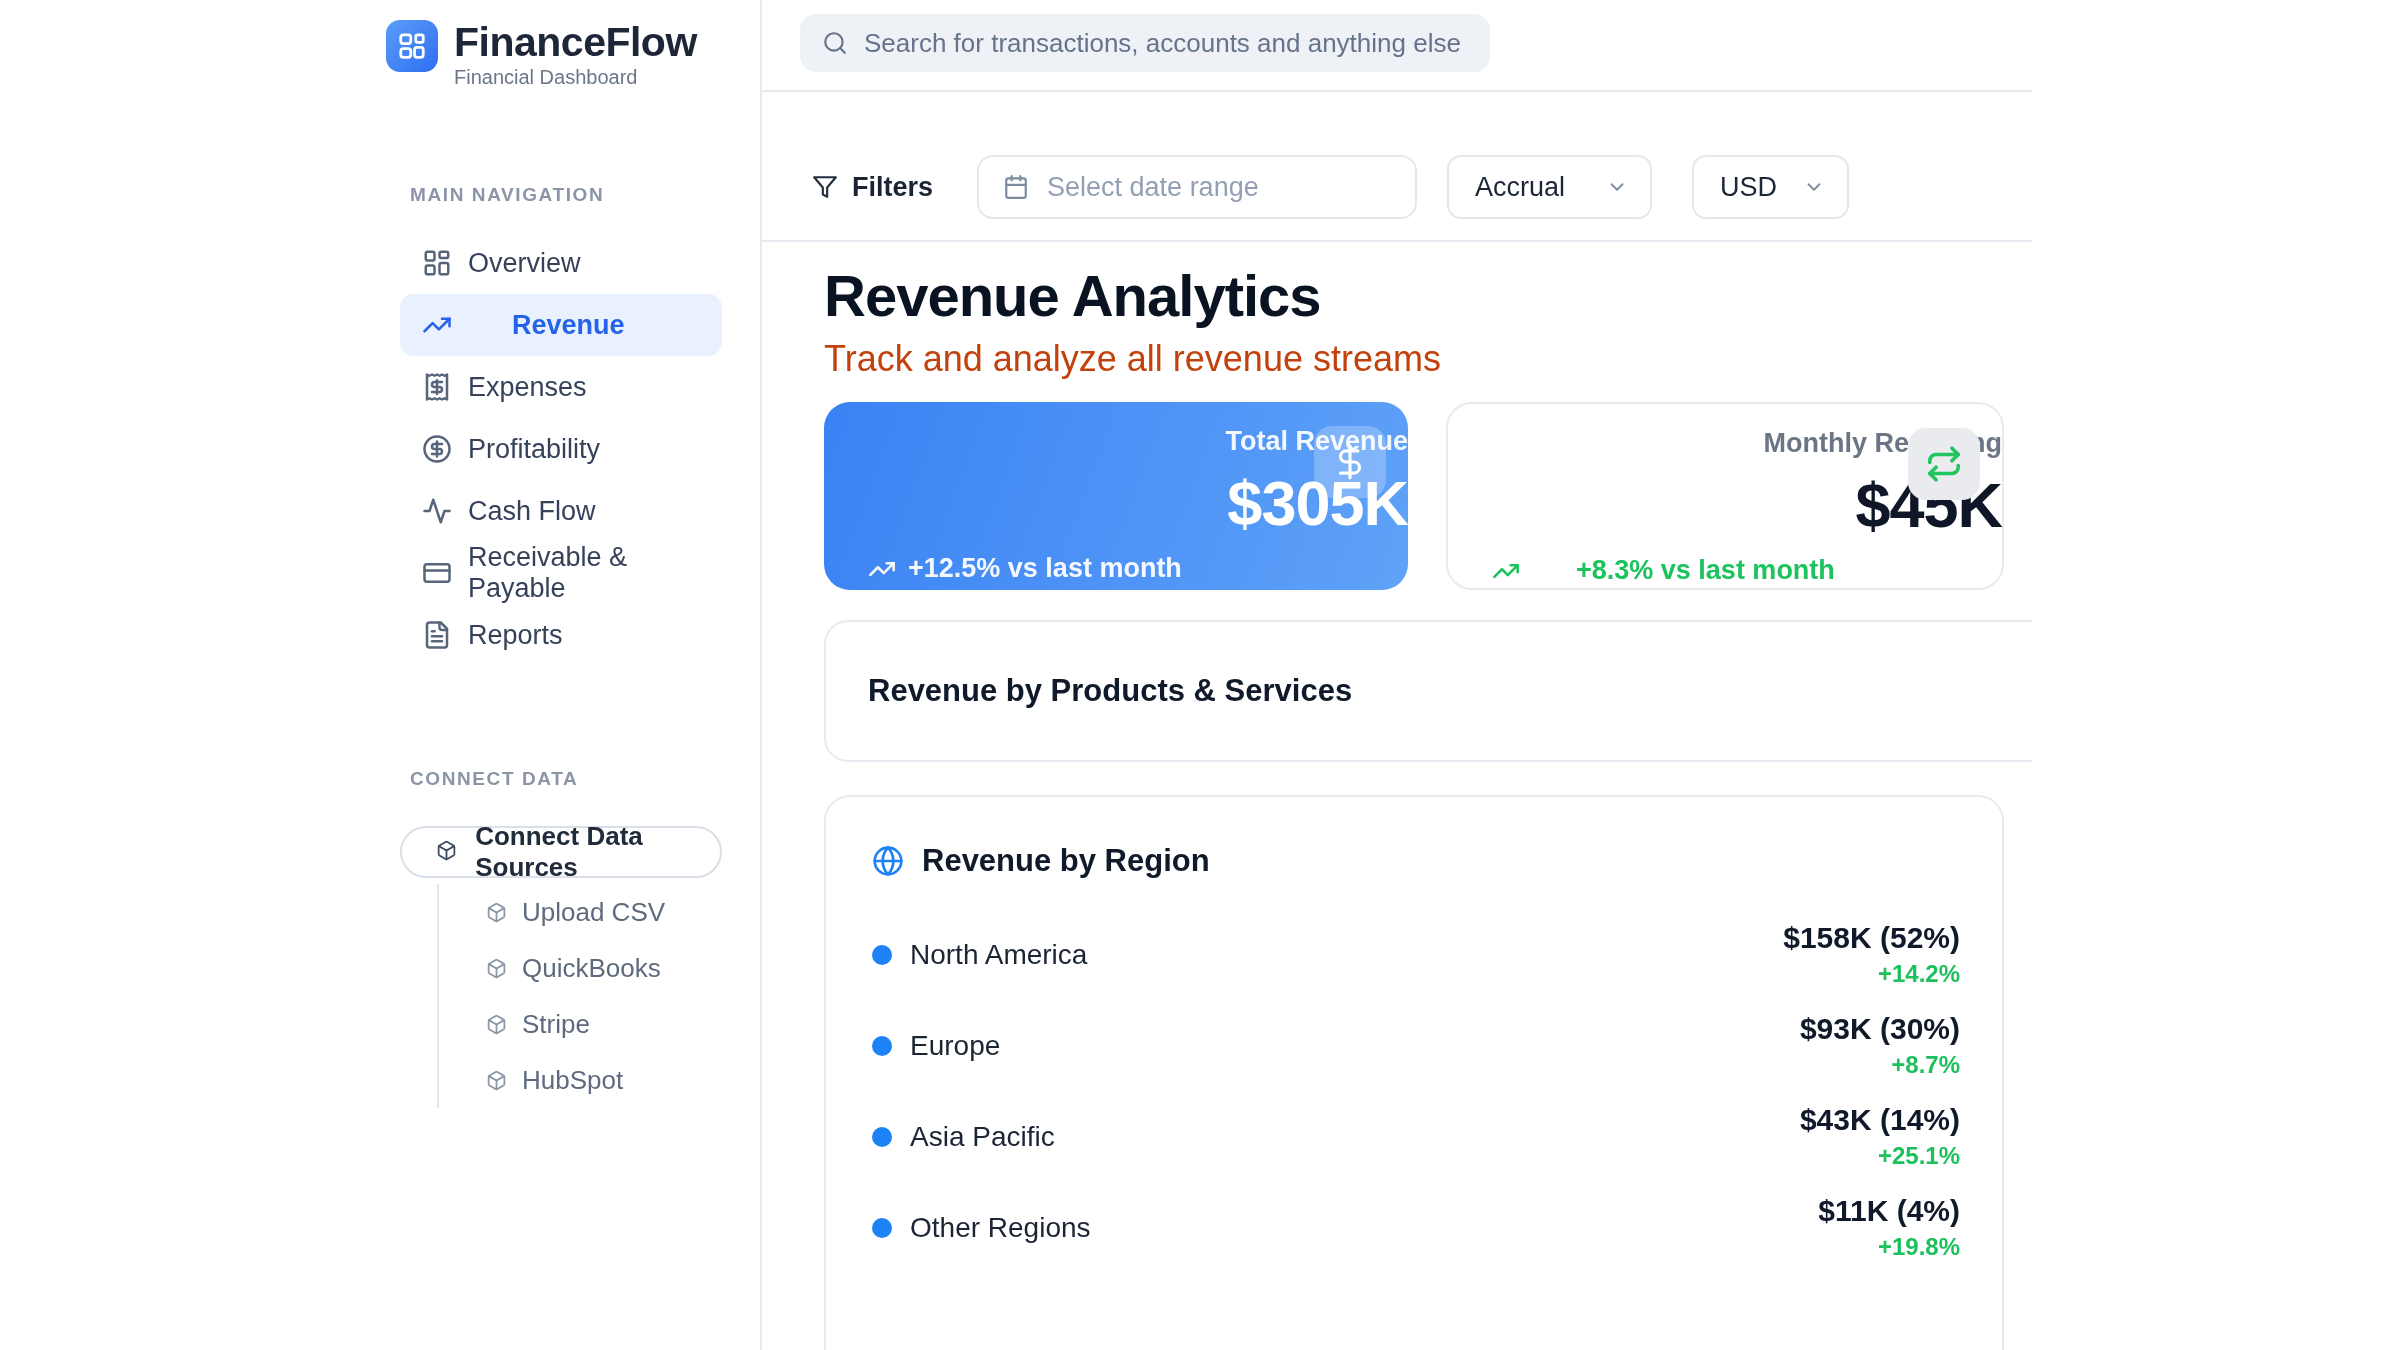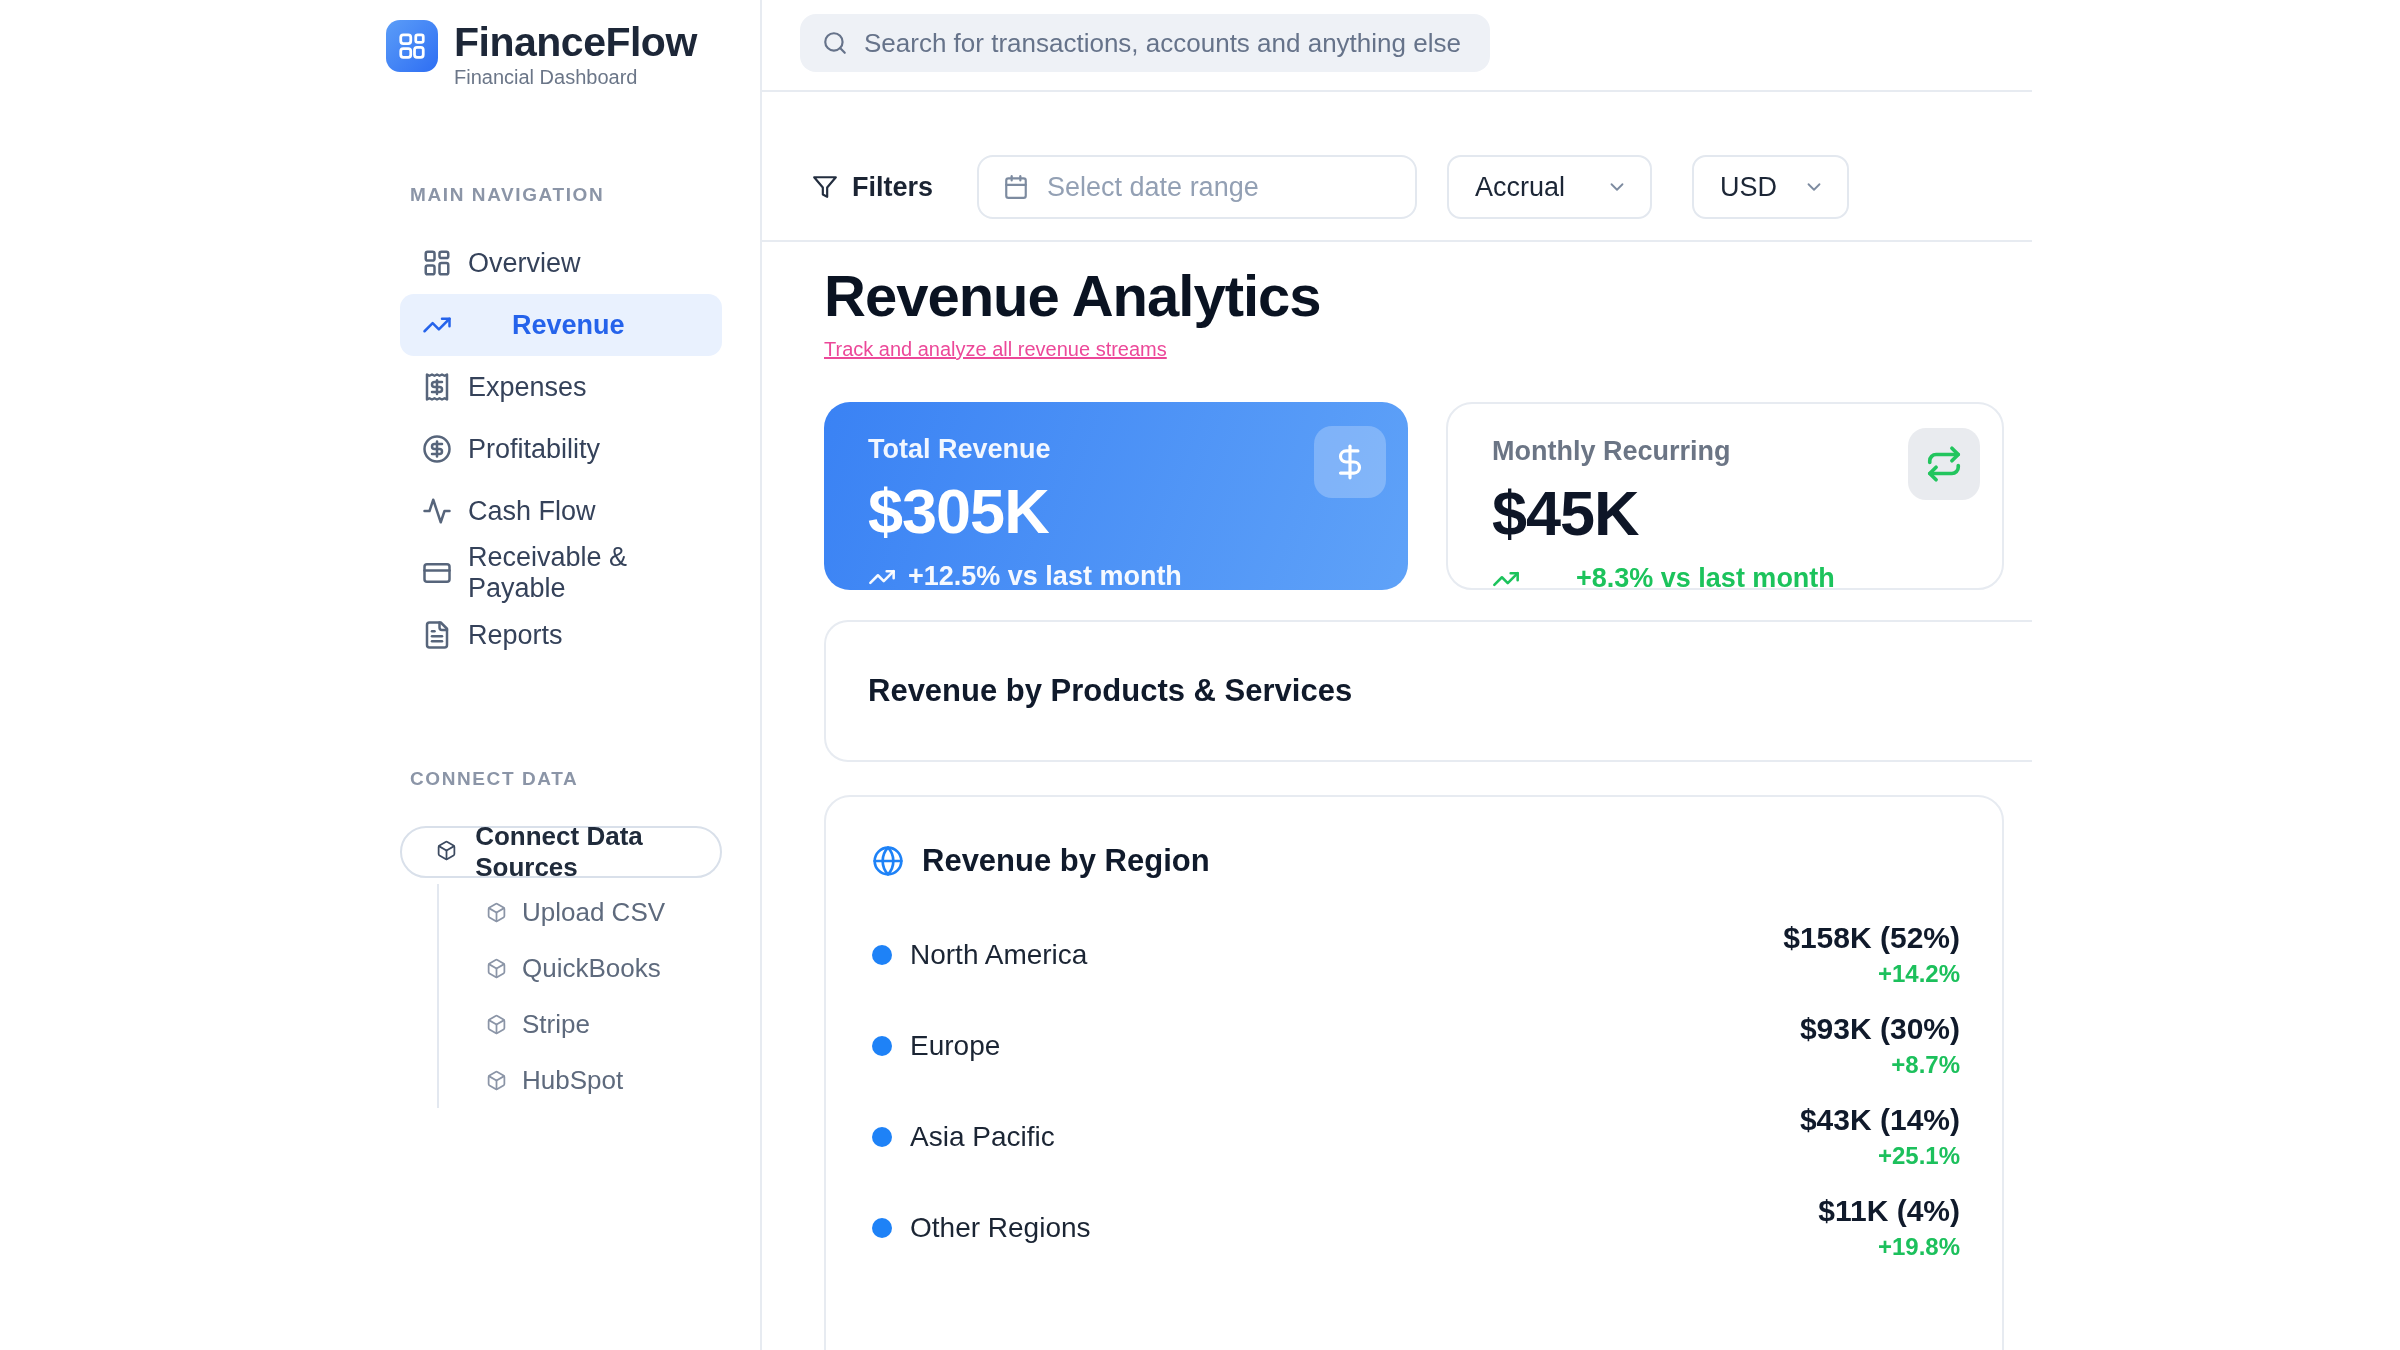--- a/index.html
+++ b/index.html
@@ -64,24 +64,24 @@
   .date-box input::placeholder { color:#93a0b4; }
   .select-box { height:64px; border:2px solid #e3e8ef; border-radius:14px; background:#fff;
                 display:flex; align-items:center; padding:0 22px 0 26px; cursor:pointer; }
   .select-box .val { font-size:27px; font-weight:500; color:#1c2636; }
   .select-box svg { width:22px; height:22px; color:#7d8ba0; margin-left:auto; }
   .basis-box { margin-left:30px; width:205px; }
   .currency-box { margin-left:40px; width:157px; }
 
   .page-title { position:absolute; top:262px; left:62px; font-size:58px; font-weight:800;
                 color:#0a1322; letter-spacing:-1px; }
-  .page-sub { position:absolute; top:338px; left:62px; font-size:20px; color:#ec4899;text-decoration:underline; }
+  .page-sub { position:absolute; top:338px; left:62px; font-size:36px; color:#c2410c; }
 
   .kpis { position:absolute; top:402px; left:62px; width:1180px; height:188px; display:flex; }
-  .kpi { position:relative; height:188px; border-radius:26px; padding:32px 0 0 44px; }
+  .kpi { position:relative; height:188px; border-radius:26px; padding:24px 0 0 44px;text-align:right; }
   .kpi-blue { width:584px; background:linear-gradient(110deg,#3a82f4 0%,#5fa2f8 100%); color:#fff; }
   .kpi-blue .kpi-label { font-size:27px; font-weight:600; color:rgba(255,255,255,.93); }
   .kpi-blue .kpi-value { font-size:63px; font-weight:800; margin-top:10px; letter-spacing:-1px; }
   .kpi-blue .kpi-delta { display:flex; align-items:center; margin-top:14px; font-size:27px; font-weight:600;
                          color:rgba(255,255,255,.95); }
   .kpi-white { flex:1; margin-left:38px; background:#fff; border:2px solid #e7ebf1; }
   .kpi-white .kpi-label { font-size:27px; font-weight:600; color:#6b7585; }
   .kpi-white .kpi-value { font-size:63px; font-weight:800; margin-top:10px; letter-spacing:-1px; color:#0e1627; }
   .kpi-white .kpi-delta { display:flex; align-items:center; margin-top:14px; font-size:27px; font-weight:600; color:#1cc35c;gap:44px; }
   .kpi-delta svg { width:28px; height:28px; margin-right:12px; }

